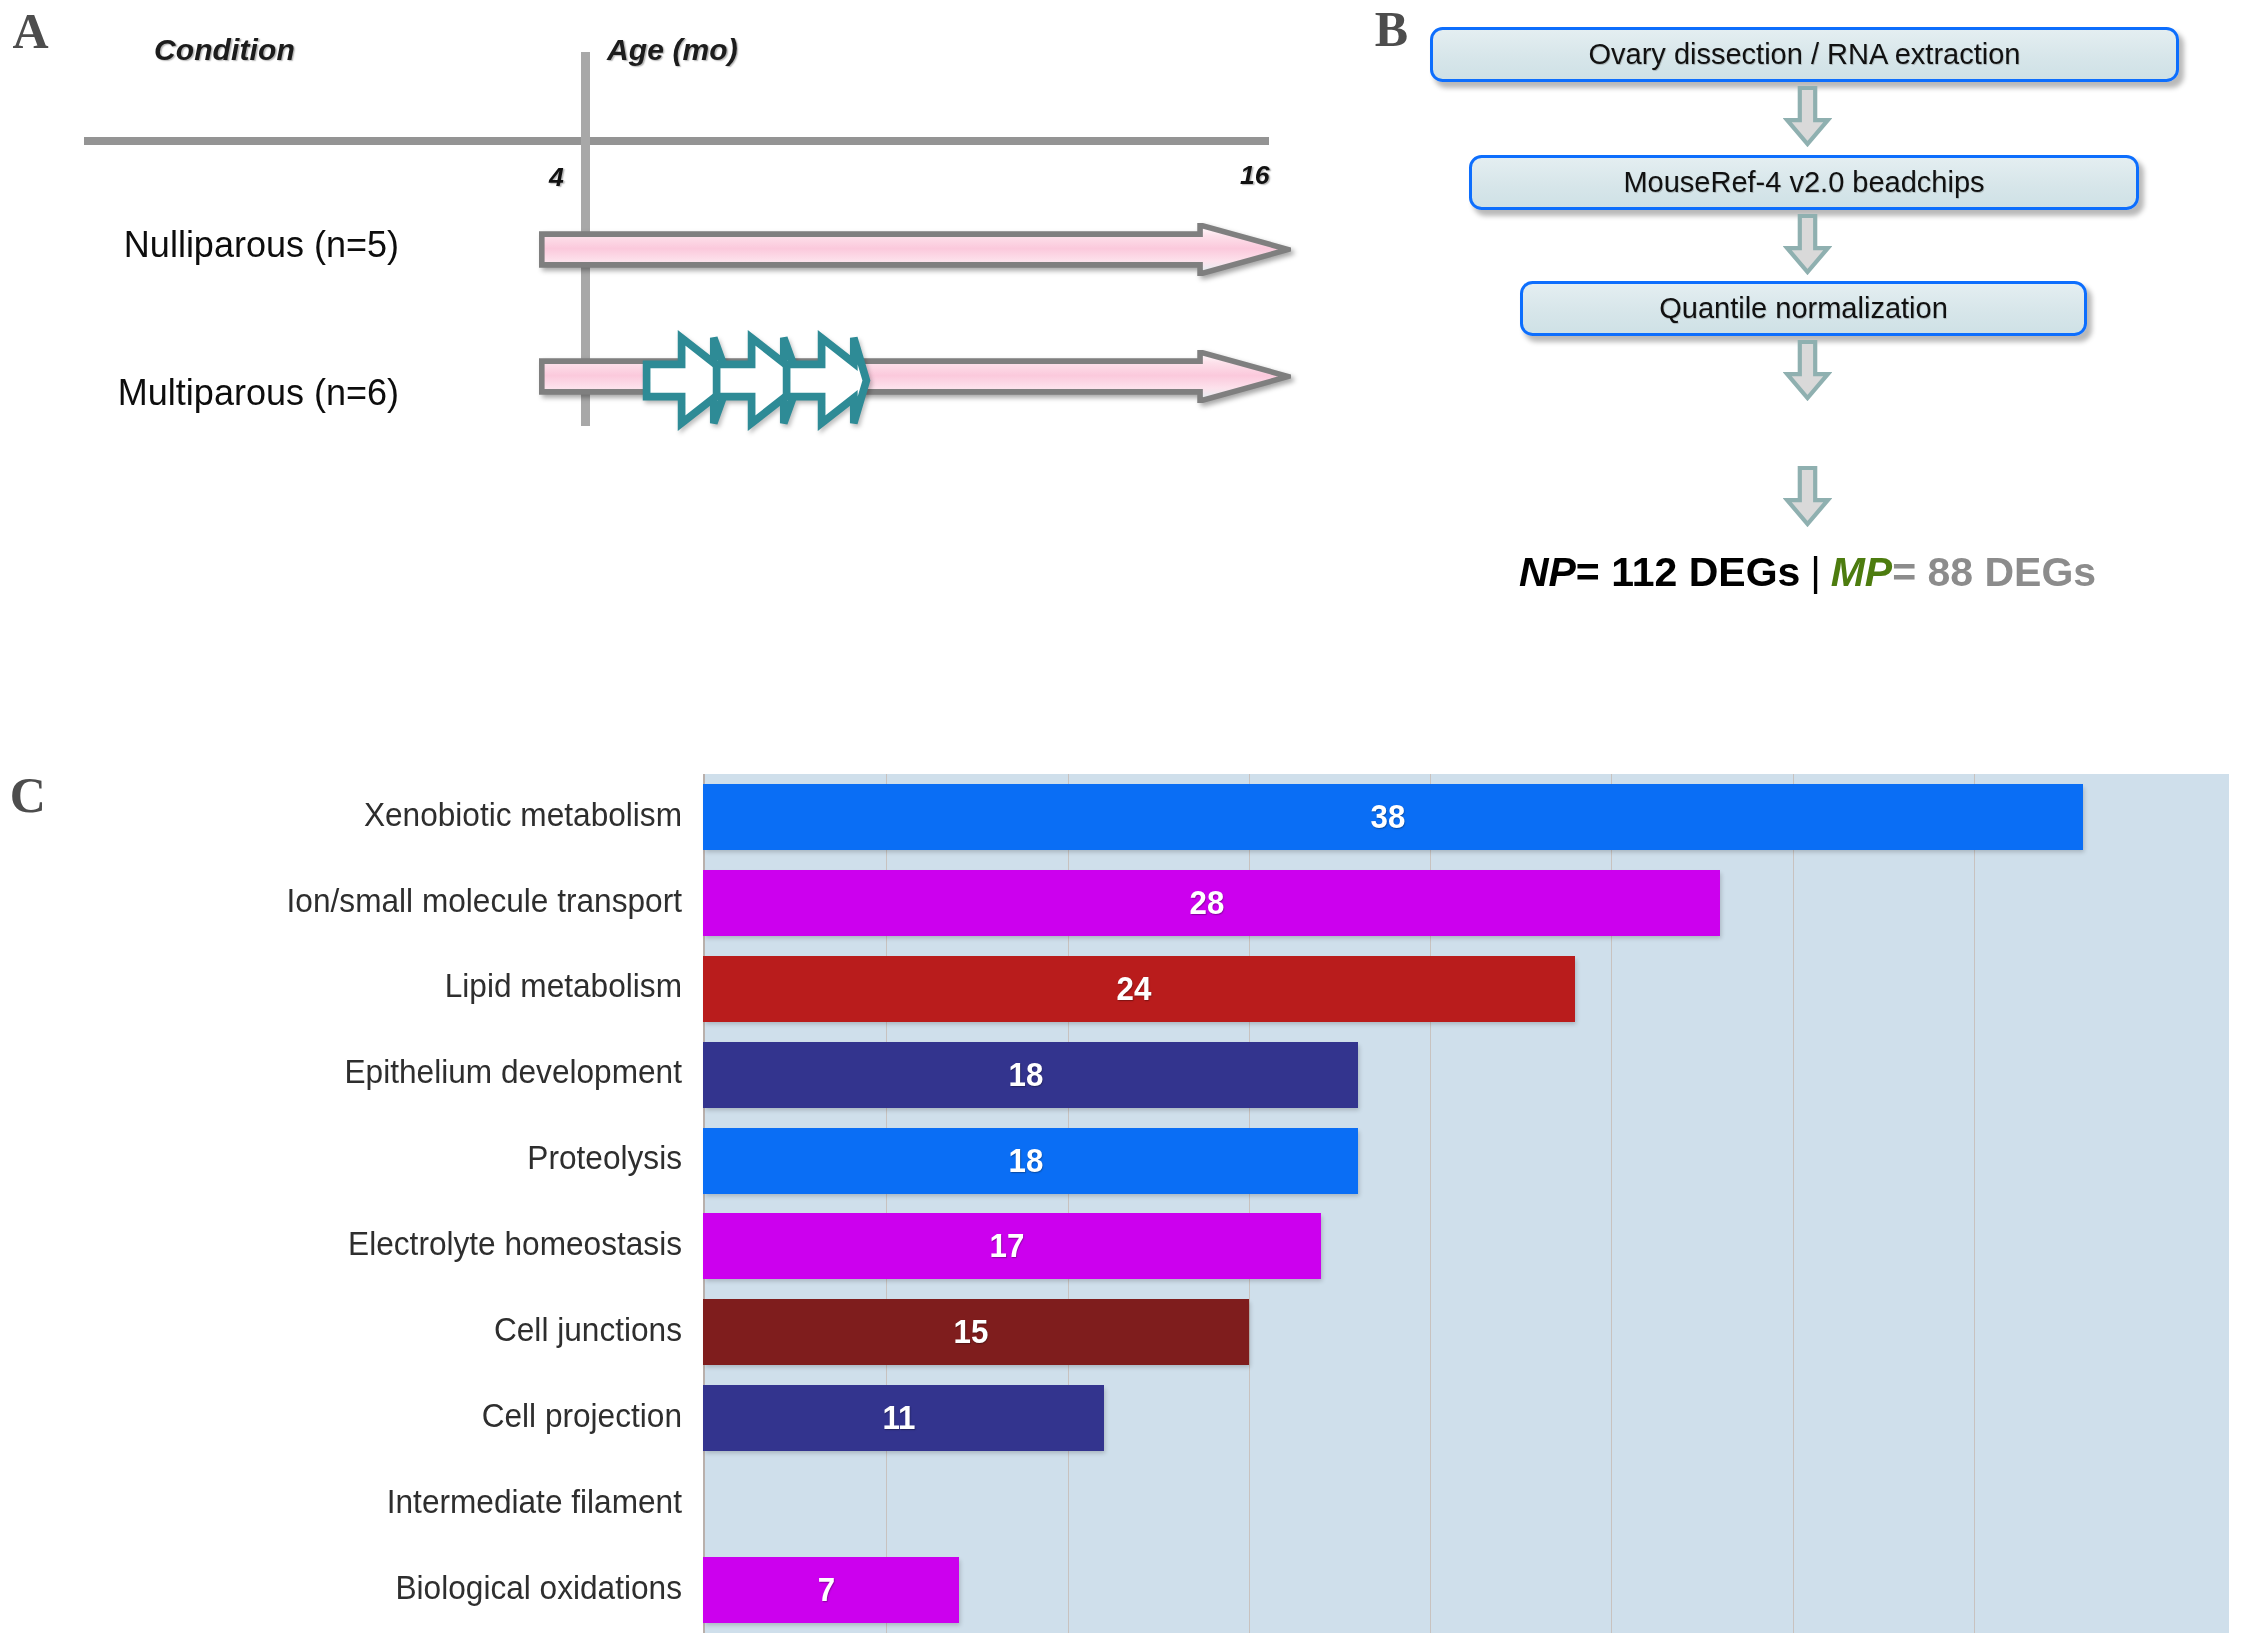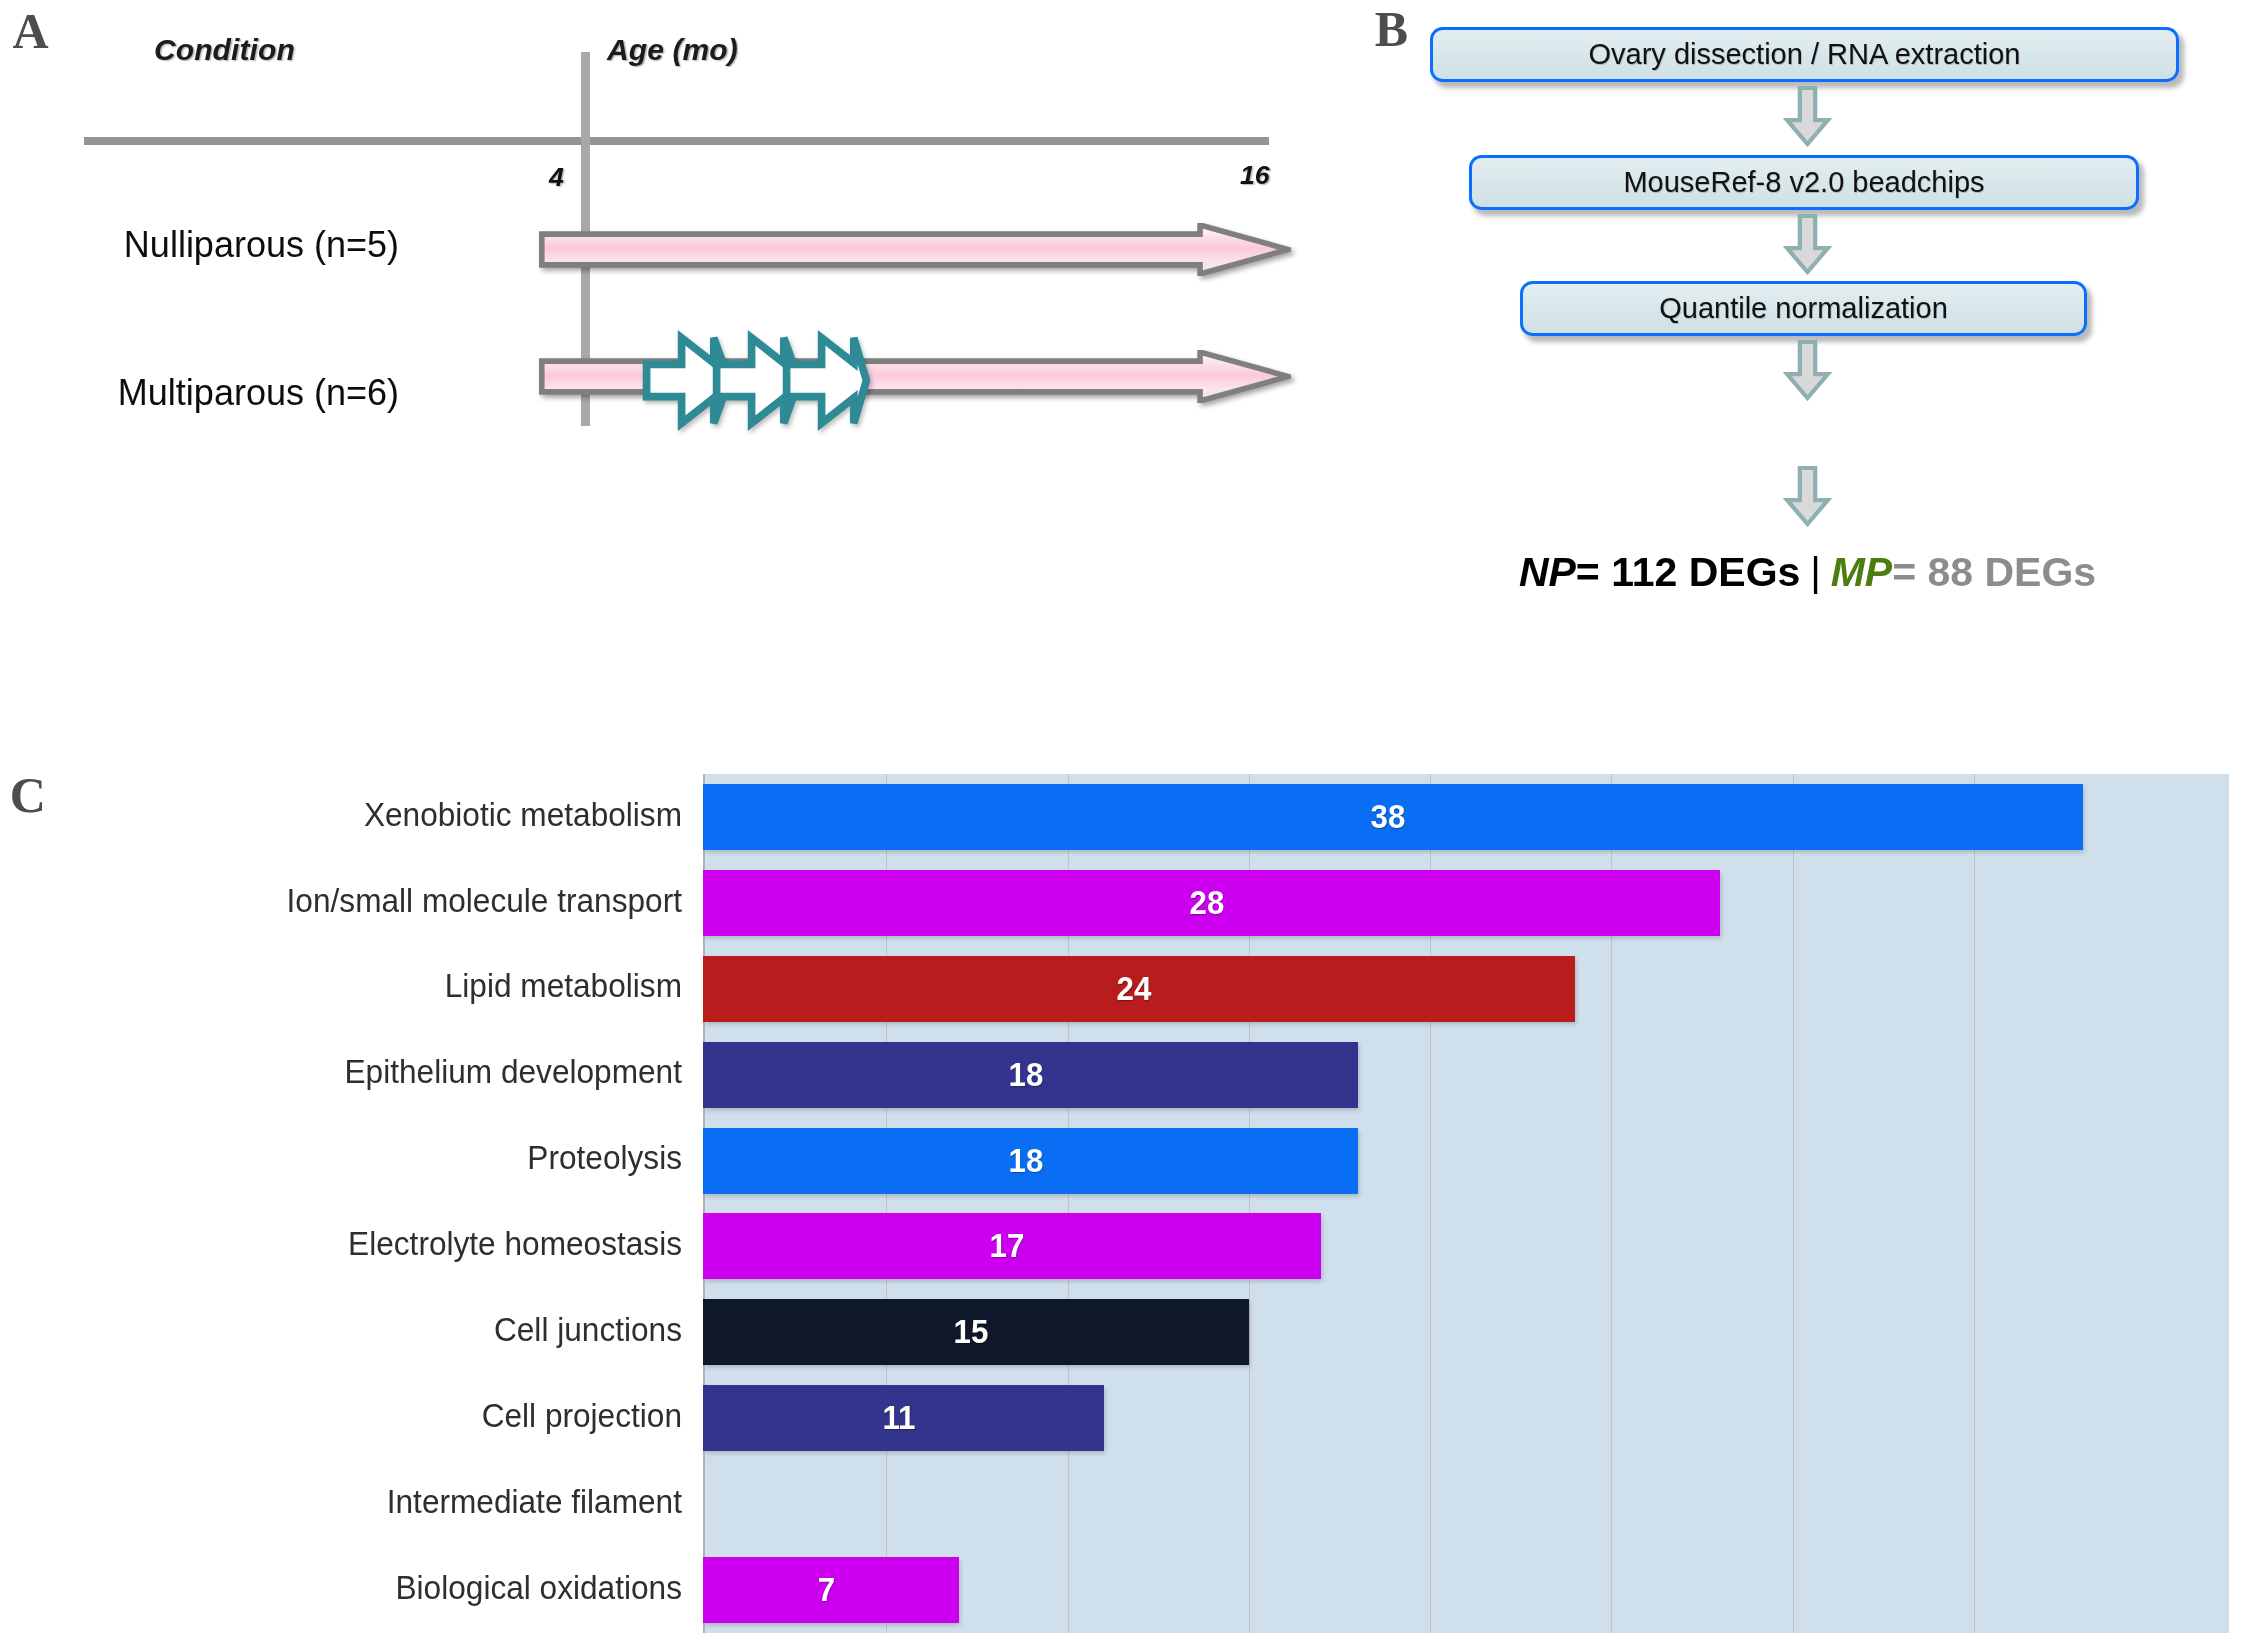--- a/index.html
+++ b/index.html
@@ -160,21 +160,21 @@
     <span>Ovary dissection / RNA extraction</span>
   </div>
 
   <div class="fc-arrow" id="fc-arrow-1">
     <svg viewBox="0 0 70 88" width="49" height="62">
       <path d="M24,4 L46,4 L46,50 L64,50 L35,84 L6,50 L24,50 Z" fill="#d9d9d9" stroke="#8fb0b0" stroke-width="6" stroke-linejoin="miter"></path>
     </svg>
   </div>
 
   <div class="fc-box" id="fc-box-2">
-    <span>MouseRef-8 v2.0 beadchips</span>
+    <span>MouseRef-4 v2.0 beadchips</span>
   </div>
 
   <div class="fc-arrow" id="fc-arrow-2">
     <svg viewBox="0 0 70 88" width="49" height="62">
       <path d="M24,4 L46,4 L46,50 L64,50 L35,84 L6,50 L24,50 Z" fill="#d9d9d9" stroke="#8fb0b0" stroke-width="6" stroke-linejoin="miter"></path>
     </svg>
   </div>
 
   <div class="fc-box" id="fc-box-3">
     <span>Quantile normalization</span>
@@ -247,21 +247,21 @@
         <div class="bar" style="background: rgb(10, 110, 245);">
           <span style="color: rgb(255, 255, 255);">18</span>
         </div>
       </div>
       <div class="bar-row" style="top: 439px; width: 618px;">
         <div class="bar" style="background: rgb(204, 0, 238);">
           <span style="color: rgb(255, 255, 255);">17</span>
         </div>
       </div>
       <div class="bar-row" style="top: 525px; width: 546px;">
-        <div class="bar" style="background: #0f172a;">
+        <div class="bar" style="background: #7f1d1d;">
           <span style="color: rgb(255, 255, 255);">15</span>
         </div>
       </div>
       <div class="bar-row" style="top: 611px; width: 401px;">
         <div class="bar" style="background: rgb(51, 52, 142);">
           <span style="color: rgb(255, 255, 255);">11</span>
         </div>
       </div>
       <div class="bar-row" style="top: 783px; width: 256px;">
         <div class="bar" style="background: rgb(204, 0, 238);">

